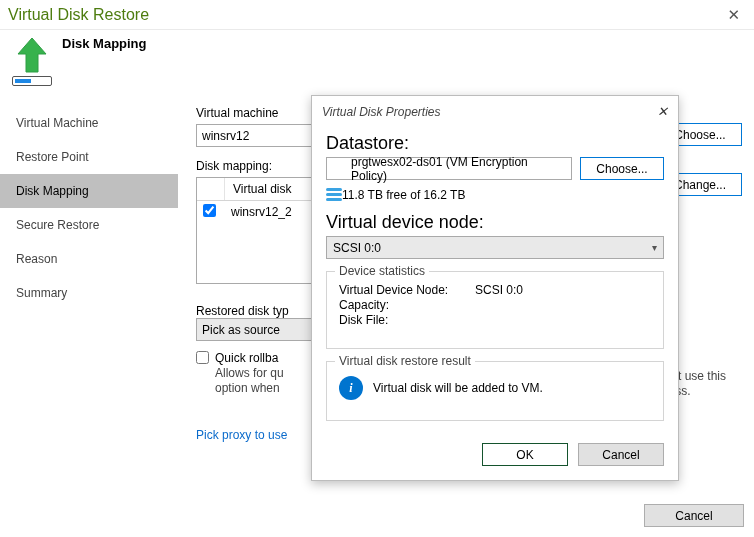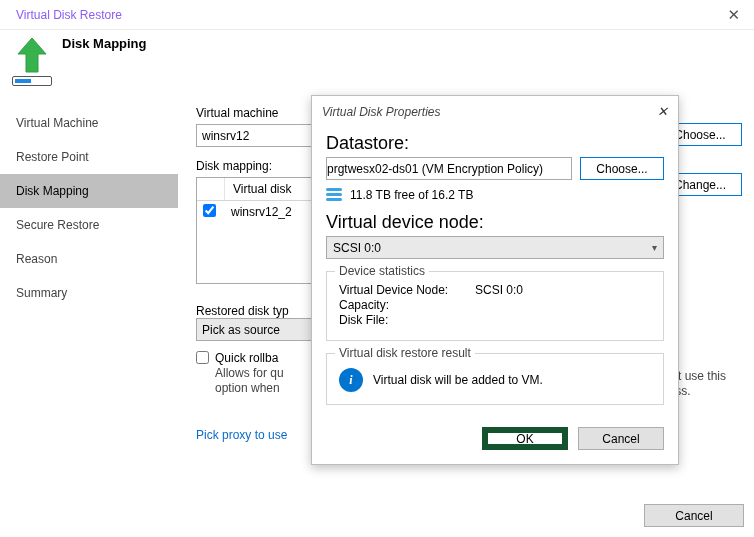--- a/index.html
+++ b/index.html
@@ -1,20 +1,20 @@
 <!DOCTYPE html>
 <html><head>
 <meta charset="utf-8">
 <style>
 * { box-sizing: border-box; font-family: "Segoe UI", Tahoma, sans-serif; }
 body { margin: 0; background: #fff; width: 754px; height: 537px; overflow: hidden; font-size: 12px; color: #000; }
 
 
 .titlebar { height: 30px; display: flex; align-items: center; padding: 0 8px; border-bottom: 1px solid #eaeaea; }
-.titlebar .title { color: #8b5cf6; font-size: 12px; flex: 1; margin-left: 8px; }
+.titlebar .title { color: #4d7c0f; font-size: 16px; flex: 1; }
 .titlebar .close { font-size: 15px; color: #555; padding: 0 6px; cursor: default; }
 
 
 .header { display: flex; align-items: flex-start; padding: 6px 12px 10px 12px; }
 .header-icon { width: 40px; height: 56px; margin-right: 10px; position: relative; }
 .header-icon .arrow { position: absolute; left: 2px; top: 0; }
 .header-icon .drive { position: absolute; left: 0; top: 40px; width: 40px; height: 10px; border: 1px solid #555; border-radius: 2px; background: #fff; }
 .header-icon .drive::before { content:""; position:absolute; left:2px; top:2px; width:16px; height:4px; background:#1e88e5; }
 .header-text .h1 { font-weight: bold; font-size: 13px; margin-bottom: 2px; }
 .header-text .sub { font-size: 12px; color: #444; }
@@ -58,38 +58,38 @@
 
 
 .modal-mask { position:absolute; left:0; top:0; right:0; bottom:0; pointer-events:none; }
 .modal { position:absolute; left:311px; top:95px; width:368px; background:#fff; border:1px solid #bcbcbc; box-shadow:0 3px 10px rgba(0,0,0,0.25); font-size:12px; }
 .modal .m-title { display:flex; align-items:center; padding:8px 10px 4px 10px;font-style:italic; }
 .modal .m-title .t { flex:1; font-size:12px; color:#444; }
 .modal .m-close { font-size:13px; color:#333; }
 .modal .m-body { padding: 6px 14px 10px 14px; }
 .lbl { font-size:18px; margin-top:4px; }
 .ds-row { display:flex; gap:8px; margin-top:3px; align-items:center; }
-.ds-row .ti { flex:1; height:23px; border:1px solid #a9a9a9; padding:0 0; font-size:12px; display:flex; align-items:center; background:#fff; }
-.diskfree { display:flex; align-items:flex-end; gap:8px; margin-top:8px; font-size:12px; }
+.ds-row .ti { flex:1; height:23px; border:1px solid #a9a9a9; padding:0 24px; font-size:12px; display:flex; align-items:center; background:#fff; }
+.diskfree { display:flex; align-items:flex-end; gap:0; margin-top:8px; font-size:12px; }
 .stack-icon { width:16px; height:14px; position:relative; }
 .stack-icon span { position:absolute; left:0; width:16px; height:3px; background:#3aa3e3; border-radius:2px; }
 .stack-icon span:nth-child(1){top:0} .stack-icon span:nth-child(2){top:5px} .stack-icon span:nth-child(3){top:10px}
 .wide-select { width:100%; height:23px; border:1px solid #a9a9a9; background:#e9e9e9; padding:0 6px; font-size:12px; display:flex; align-items:center; justify-content:space-between; margin-top:3px; }
 
-.fieldset { border:1px solid #d4d4d4; margin-top:12px; position:relative; padding:10px 12px 12px 12px; }
+.fieldset { border:1px solid #d4d4d4; margin-top:12px; position:relative; padding:10px 12px 20px 12px; }
 .fieldset .legend { position:absolute; top:-8px; left:8px; background:#fff; padding:0 4px; font-size:12px; color:#444; }
 .stats-row { display:flex; gap:8px; font-size:12px; margin:1px 0; }
 .stats-row .k { width:128px; }
 
 .result-row { display:flex; align-items:center; gap:10px; margin-top:4px; }
 .info-badge { width:24px; height:24px; border-radius:12px; background:#0074cf; color:#fff; display:flex; align-items:center; justify-content:center; font-style:italic; font-weight:bold; font-family:Georgia,serif; }
 
 .modal-footer { display:flex; justify-content:flex-end; gap:10px; padding: 12px 14px 14px 14px; }
 .mbtn { width:86px; height:23px; font-size:12px; display:inline-flex; align-items:center; justify-content:center; }
-.mbtn.primary { border:6px solid #14532d; background:#fff; }
+.mbtn.primary { border:1px solid #14532d; background:#fff; }
 .mbtn.gray { border:1px solid #adadad; background:#e1e1e1; }
 input[type=checkbox]{ width:13px; height:13px; margin:0; }
 </style>
 </head>
 <body>
 
 <div class="titlebar">
   <div class="title">Virtual Disk Restore</div>
   <div class="close">✕</div>
 </div>

